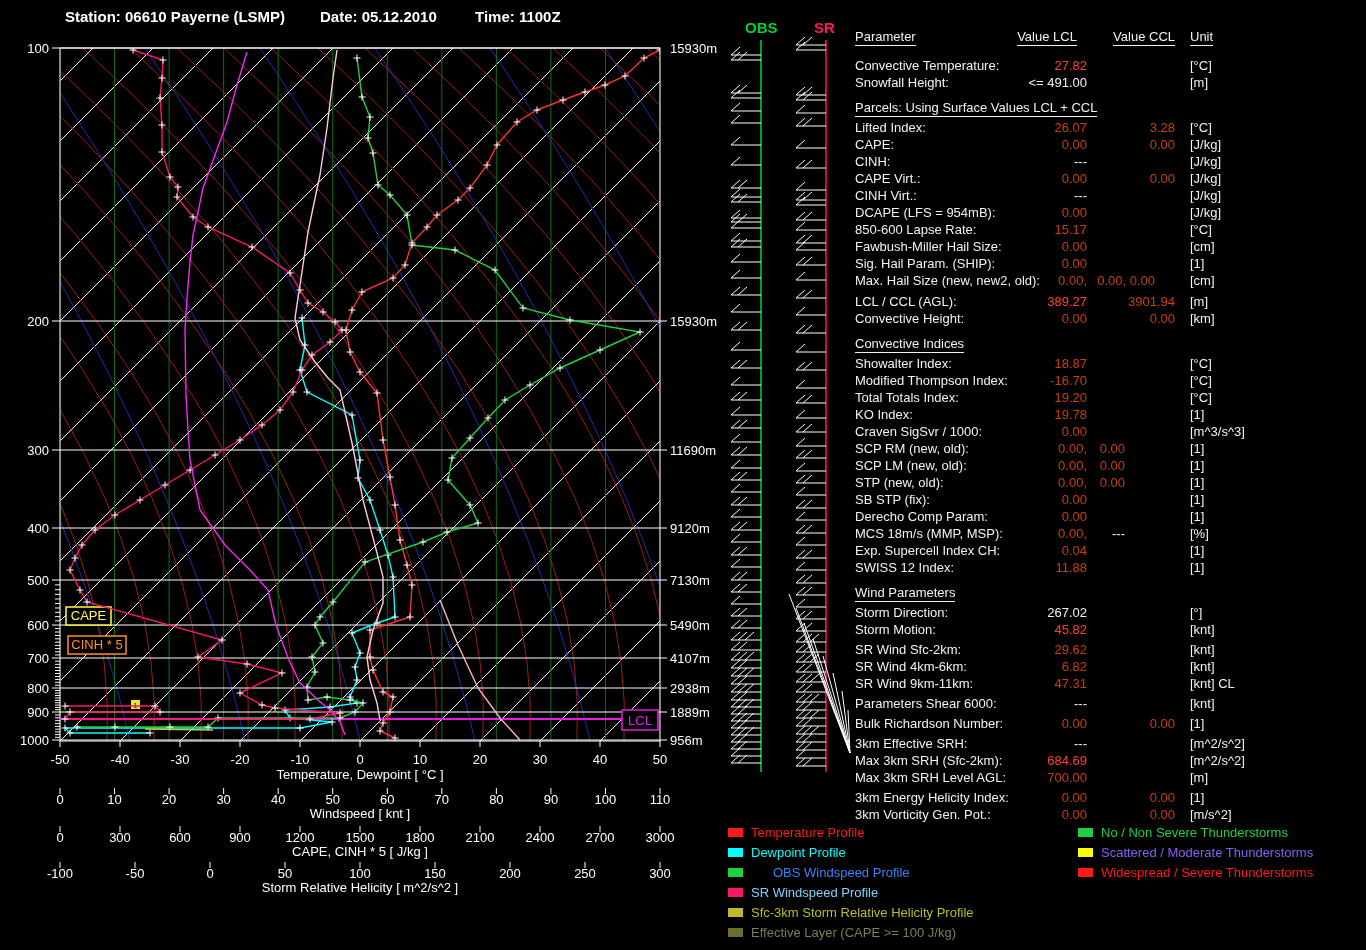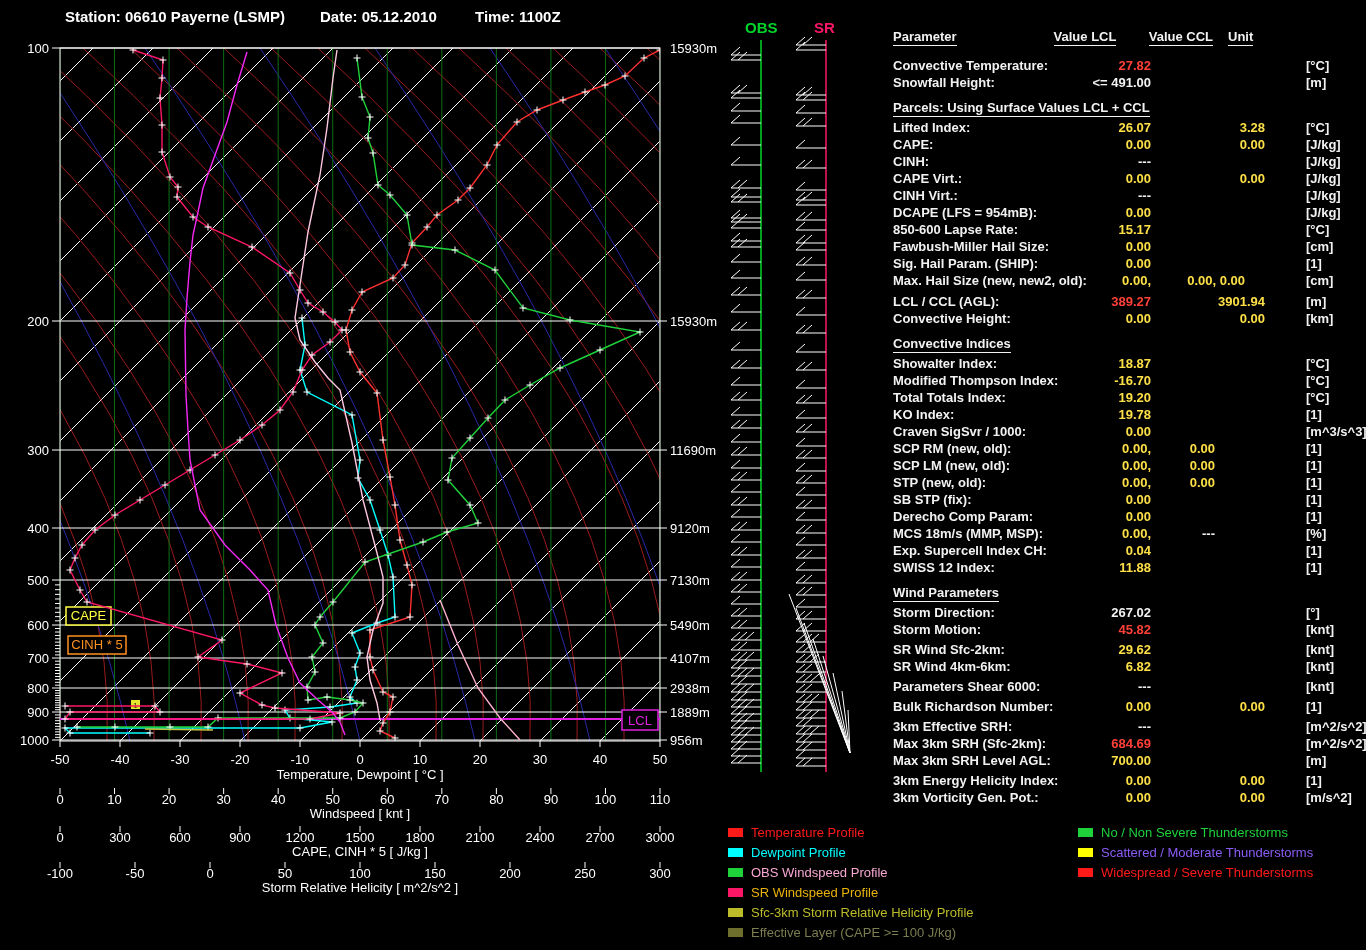--- a/index.html
+++ b/index.html
@@ -3,33 +3,33 @@
 <meta charset="utf-8">
 <style>
   html,body{margin:0;padding:0;background:#000;}
   #app{position:relative;width:1366px;height:950px;background:#000;overflow:hidden;
        font-family:"Liberation Sans",sans-serif;color:#f2f2f2;}
   #chart-svg{position:absolute;left:0;top:0;}
   #title-bar span{position:absolute;top:8px;font-size:15px;font-weight:bold;color:#fff;white-space:nowrap;}
   #t-station{left:65px;} #t-date{left:320px;} #t-time{left:475px;}
 
   
-  #param-table{position:absolute;left:893px;top:28px;width:470px;font-size:13px;line-height:17px;font-weight:bold;}
+  #param-table{position:absolute;left:855px;top:28px;width:470px;font-size:13px;line-height:17px;}
   .tbl-head{display:grid;grid-template-columns:152px 80px 88px auto;margin-bottom:12px;}
   .tbl-head span{white-space:nowrap;}
   .u{border-bottom:1px solid #f2f2f2;padding-bottom:1px;}
-  .trow{display:grid;grid-template-columns:152px 80px 88px auto;height:17px;white-space:nowrap;gap:26px;}
+  .trow{display:grid;grid-template-columns:152px 80px 88px auto;height:17px;white-space:nowrap;}
   .trow .lbl{overflow:visible;}
   .trow .v1{text-align:right;}
   .trow .v2{text-align:right;}
   .trow .v2.mid{padding-right:50px;}
   .trow .v2.wide{padding-right:20px;}
   .trow .unit{padding-left:15px;}
   .tsec{height:17px;margin-top:8px;margin-bottom:3px;white-space:nowrap;}
-  .cg{color:#fde047;} .cr{color:#ff4038;} .cw{color:#f2f2f2;}
+  .cg{color:#c2410c;} .cr{color:#ff4038;} .cw{color:#f2f2f2;}
 
   
   .legend{position:absolute;font-size:13px;}
   #legend-left{left:728px;top:822px;}
   #legend-right{left:1078px;top:822px;}
   .litem{display:flex;align-items:center;height:20px;white-space:nowrap;}
   .sw{display:inline-block;width:15px;height:9px;margin-right:8px;flex:0 0 auto;}
 </style>
 </head>
 <body>
@@ -1216,20 +1216,26 @@
           <span class="v1 cg">29.62</span>
           <span class="v2 cw"></span>
           <span class="unit cw">[knt]</span>
         </div>
         <div class="trow">
           <span class="lbl cw">SR Wind 4km-6km:</span>
           <span class="v1 cg">6.82</span>
           <span class="v2 cw"></span>
           <span class="unit cw">[knt]</span>
         </div>
+        <div class="trow">
+          <span class="lbl cw">SR Wind 9km-11km:</span>
+          <span class="v1 cg">47.31</span>
+          <span class="v2 cw"></span>
+          <span class="unit cw">[knt] CL</span>
+        </div>
         <div class="trow" style="margin-top: 3px;">
           <span class="lbl cw">Parameters Shear 6000:</span>
           <span class="v1 cw">---</span>
           <span class="v2 cw"></span>
           <span class="unit cw">[knt]</span>
         </div>
         <div class="trow" style="margin-top: 3px;">
           <span class="lbl cw">Bulk Richardson Number:</span>
           <span class="v1 cg">0.00</span>
           <span class="v2 cg">0.00</span>
@@ -1272,25 +1278,25 @@
       <div class="litem">
         <span class="sw" style="background: rgb(255, 26, 26);"></span>
         <span style="color: rgb(255, 26, 26);">Temperature Profile</span>
       </div>
       <div class="litem">
         <span class="sw" style="background: rgb(0, 255, 255);"></span>
         <span style="color: rgb(0, 255, 255);">Dewpoint Profile</span>
       </div>
       <div class="litem">
         <span class="sw" style="background: rgb(31, 210, 60);"></span>
-        <span style="color: #f9a8d4;">OBS Windspeed Profile</span>
+        <span style="color: #3b82f6; margin-left: 22px;">OBS Windspeed Profile</span>
       </div>
       <div class="litem">
         <span class="sw" style="background: rgb(251, 23, 102);"></span>
-        <span style="color: #eab308; text-align: center;">SR Windspeed Profile</span>
+        <span style="color: #7dd3fc; text-align: center;">SR Windspeed Profile</span>
       </div>
       <div class="litem">
         <span class="sw" style="background: rgb(188, 188, 42);"></span>
         <span style="color: rgb(188, 188, 42);">Sfc-3km Storm Relative Helicity Profile</span>
       </div>
       <div class="litem">
         <span class="sw" style="background: rgb(111, 111, 45);"></span>
         <span style="color: rgb(125, 125, 82);">Effective Layer (CAPE &gt;= 100 J/kg)</span>
       </div>
     </div>

